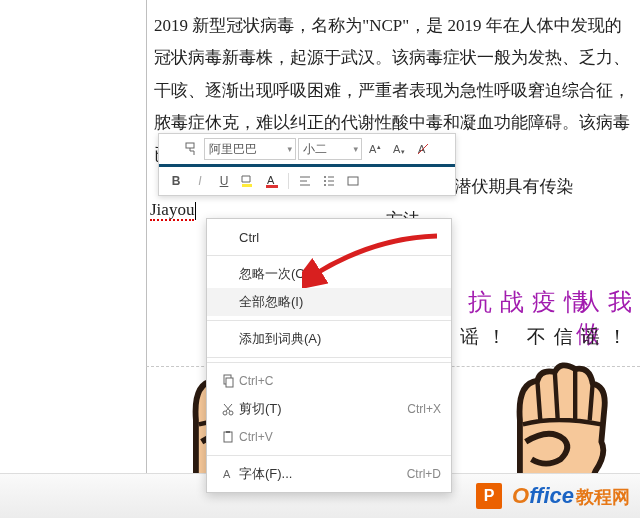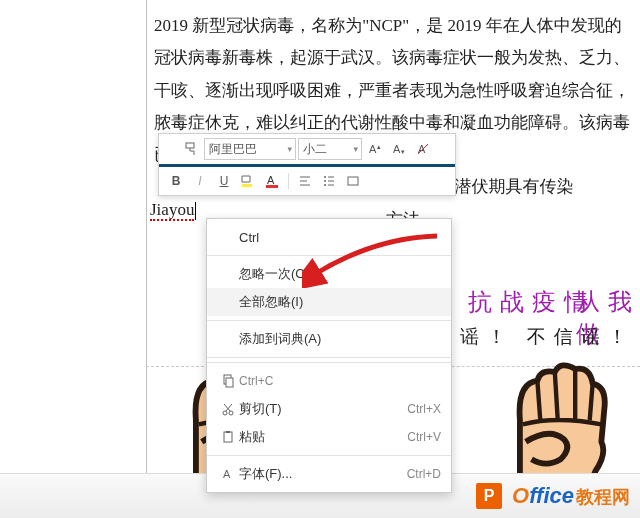--- a/index.html
+++ b/index.html
@@ -235,21 +235,20 @@
     <span class="ctx-label">剪切(T)</span>
     <span class="ctx-key">Ctrl+X</span>
   </div>
   <div class="ctx-item">
     <span class="ctx-ico">
         <svg width="14" height="14">
           <rect x="3" y="2" width="8" height="10" fill="none" stroke="#666"></rect>
           <rect x="5" y="1" width="4" height="2" fill="#666"></rect>
         </svg>
       </span>
-    <span class="ctx-label">粘贴</span>
     <span class="ctx-key">Ctrl+V</span>
   </div>
   <div class="ctx-sep"></div>
   <div class="ctx-item">
     <span class="ctx-ico">
         <svg width="14" height="14">
           <text x="2" y="11" font-size="11" fill="#666">A</text>
         </svg>
       </span>
     <span class="ctx-label">字体(F)...</span>

